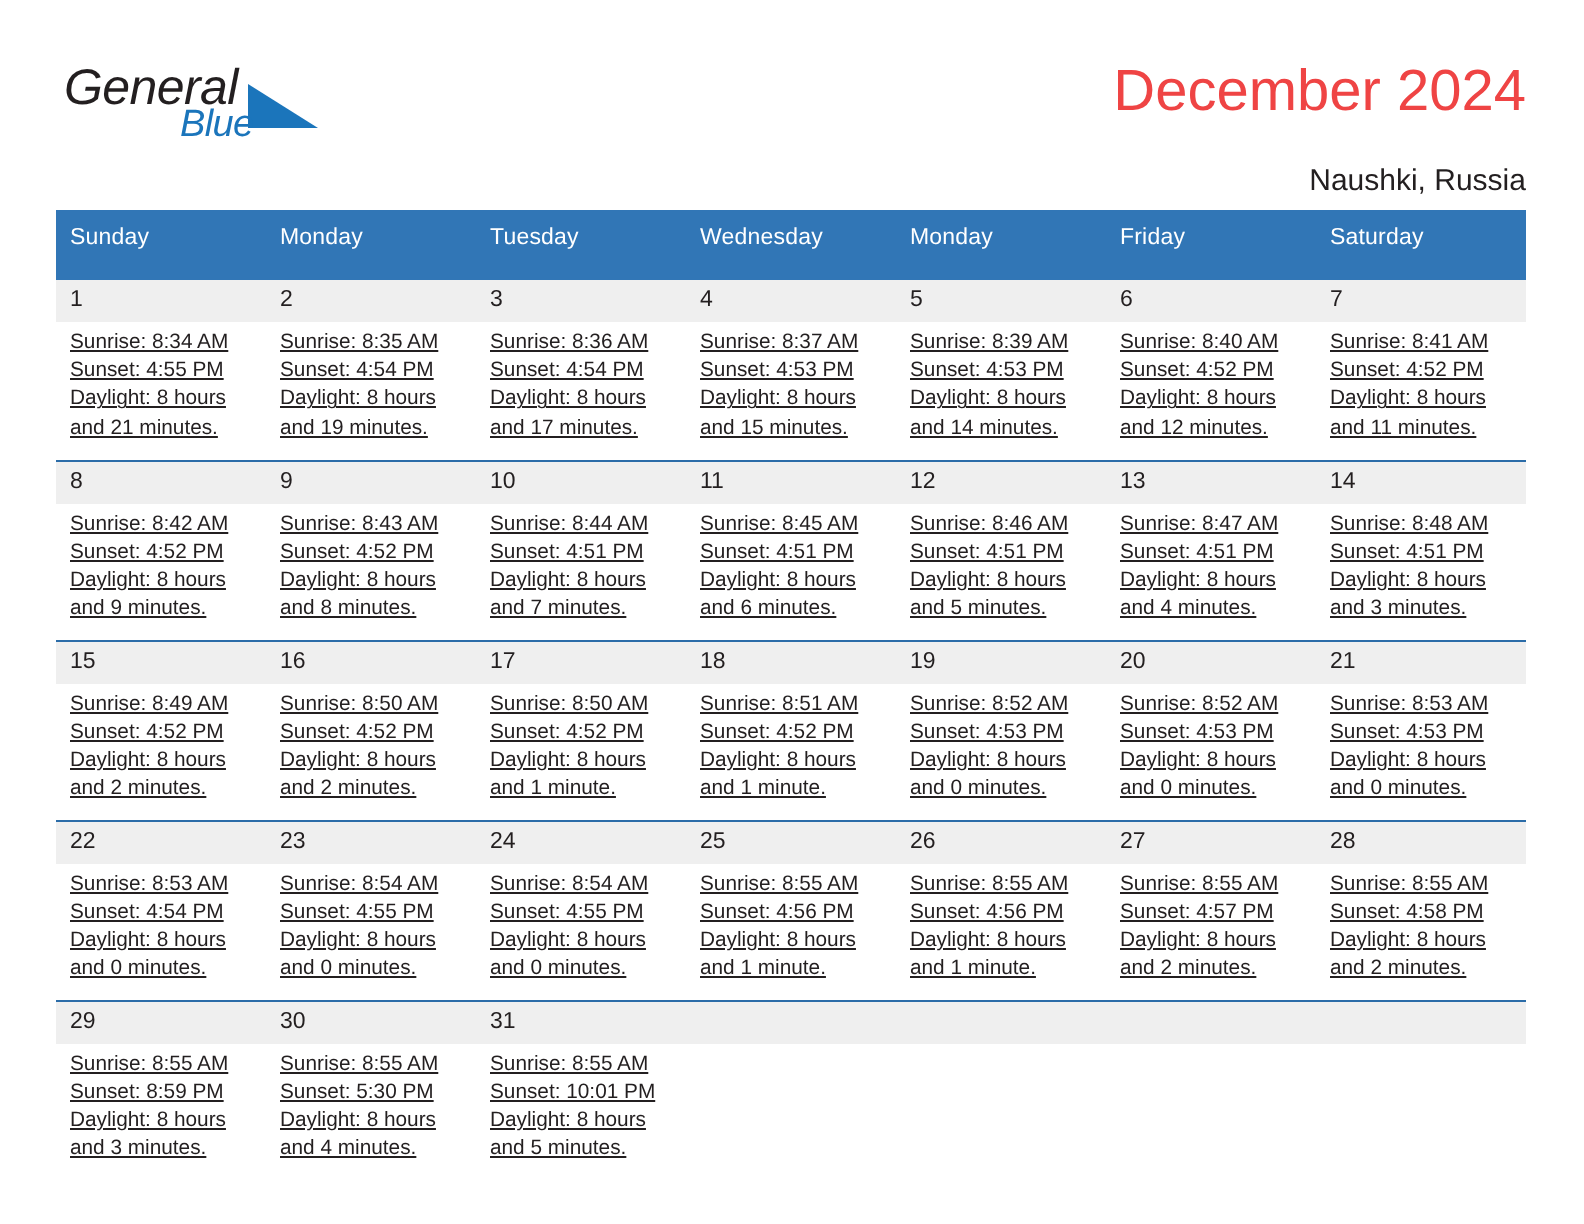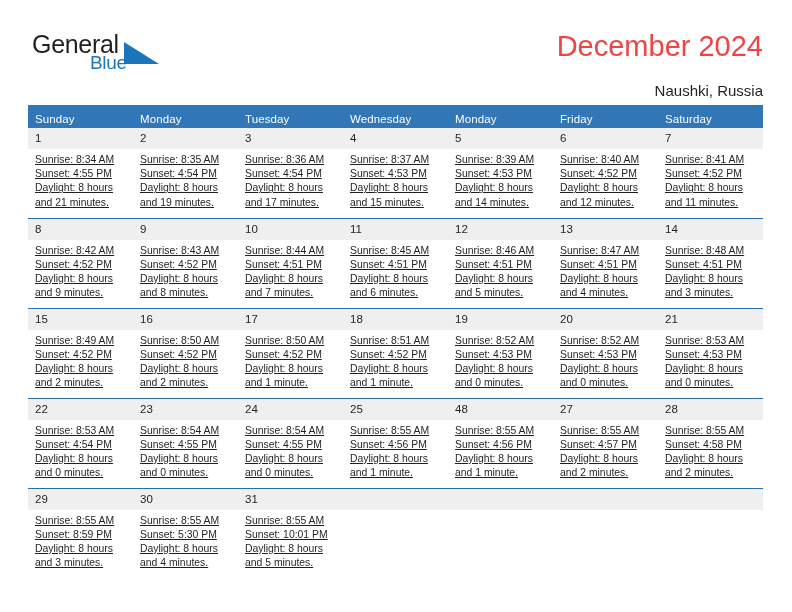--- a/index.html
+++ b/index.html
@@ -28,20 +28,21 @@
     top: 28px;
     width: 735px;
     height: 70px;
   }
   .brand {
     position: absolute;
     left: 0;
     top: 0;
     width: 190px;
     height: 58px;
+    font-style: italic;
   }
   .brand-general {
     position: absolute;
     left: 4px;
     top: 2px;
     font-size: 25px;
     letter-spacing: -0.3px;
     color: #231f20;
     font-family: "Liberation Sans", sans-serif;
   }
@@ -95,21 +96,21 @@
     table-layout: fixed;
   }
   .cal col { width: 105px; }
 
   .cal thead th {
     background: #3176b6;
     color: #ffffff;
     font-size: 11.5px;
     font-weight: normal;
     text-align: left;
-    padding: 5px 0 0 7px;
+    padding: 5px 0 12px 7px;
     height: 18px;
     vertical-align: middle;
     letter-spacing: 0.1px;
   }
 
   .cal tbody tr { height: 90px; }
 
   .cal tbody td {
     vertical-align: top;
     padding: 0;
@@ -406,21 +407,21 @@
           <td>
             <div class="daynum">25</div>
             <div class="info">
               <div>Sunrise: 8:55 AM</div>
               <div>Sunset: 4:56 PM</div>
               <div>Daylight: 8 hours</div>
               <div>and 1 minute.</div>
             </div>
           </td>
           <td>
-            <div class="daynum">48</div>
+            <div class="daynum">26</div>
             <div class="info">
               <div>Sunrise: 8:55 AM</div>
               <div>Sunset: 4:56 PM</div>
               <div>Daylight: 8 hours</div>
               <div>and 1 minute.</div>
             </div>
           </td>
           <td>
             <div class="daynum">27</div>
             <div class="info">

